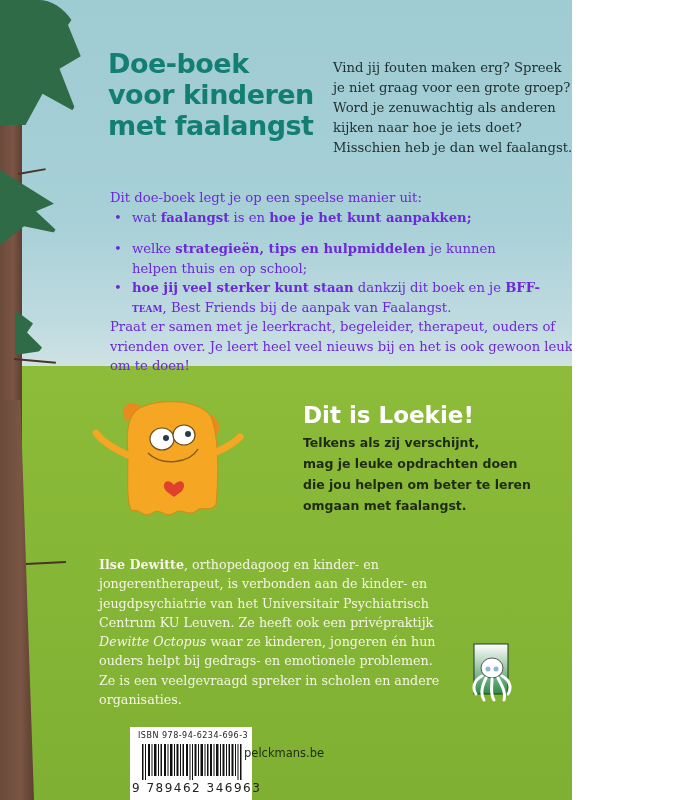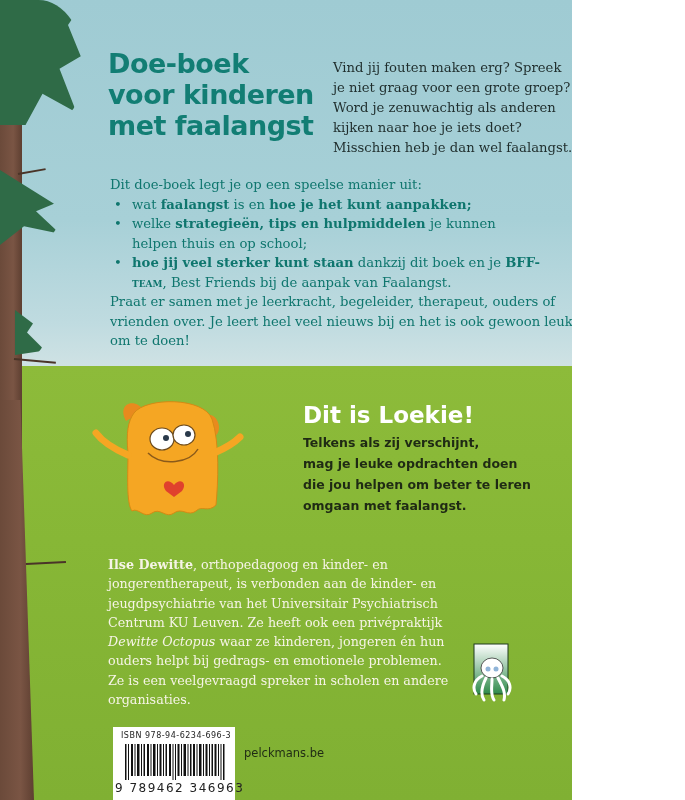--- a/index.html
+++ b/index.html
@@ -15,32 +15,32 @@
            background: linear-gradient(90deg,#6b4a3a,#7a5544 60%,#5e3f31);
            clip-path: polygon(0 0, 60% 0, 100% 100%, 0 100%); }
   .foliage { position:absolute; background:#2f6b47; border-radius: 0 60% 50% 0; }
   .branch { position:absolute; height:2px; background:#4a3428; transform-origin:left center; }
   .spine { position:absolute; left:597px; top:0; width:88px; height:800px;
            background: linear-gradient(180deg,#e3961f 0%, #dd8d17 50%, #cf7b0e 85%, #a85a08 100%); }
   .spine::before { content:""; position:absolute; left:0; top:0; width:3px; height:800px; background:#c98215; }
   .title { position:absolute; left:108px; top:48px; width:210px; color:#127e74;
            font-family:"DejaVu Sans", sans-serif; font-weight:bold; font-size:27px; line-height:31px; letter-spacing:-0.5px; }
   .intro { position:absolute; left:333px; top:58px; width:260px; color:#1f2d2c; font-size:13.2px; line-height:20px; }
-  .body { position:absolute; left:110px; top:175px; width:480px; color:#0f766e; font-size:13.2px; line-height:19.5px; }
+  .body { position:absolute; left:110px; top:188px; width:480px; color:#6d28d9; font-size:13.2px; line-height:19.5px; }
   .body ul { margin:0; padding:0; list-style:none; }
   .body li { position:relative; padding-left:22px; }
   .body li::before { content:"•"; position:absolute; left:4px; top:0; }
   .body b { font-weight:bold; }
   .sc { font-variant:small-caps; font-weight:bold; }
   .loekie-head { position:absolute; left:303px; top:402px; color:#ffffff; font-family:"DejaVu Sans", sans-serif; font-weight:bold; font-size:23px; }
   .loekie-text { position:absolute; left:303px; top:432px; width:260px; color:#1f2a14; font-family:"DejaVu Sans", sans-serif; font-size:12.5px; line-height:21px; font-weight:bold; }
-  .author { position:absolute; left:108px; top:555px; width:345px; color:#f6f4e6; font-size:12.7px; line-height:19.3px; }
+  .author { position:absolute; left:99px; top:555px; width:345px; color:#f6f4e6; font-size:12.7px; line-height:19.3px; }
   .author b { font-weight:bold; }
   .author i { font-style:italic; }
-  .isbn-box { position:absolute; left:113px; top:727px; width:122px; height:73px; background:#ffffff; }
+  .isbn-box { position:absolute; left:130px; top:727px; width:122px; height:73px; background:#ffffff; }
   .isbn-label { position:absolute; left:8px; top:4px; font-family:"DejaVu Sans", sans-serif; font-size:8px; color:#222; letter-spacing:0.5px; white-space:nowrap; }
   .barcode { position:absolute; left:12px; top:17px; width:100px; height:36px; }
   .isbn-digits { position:absolute; left:2px; top:54px; font-family:"DejaVu Sans", sans-serif; font-size:12px; color:#222; letter-spacing:1.5px; white-space:nowrap; }
   .publisher { position:absolute; left:244px; top:746px; color:#1f2a14; font-family:"DejaVu Sans", sans-serif; font-size:11.5px; }
   .monster { position:absolute; left:86px; top:393px; width:160px; height:130px; }
   .octopus-logo { position:absolute; left:470px; top:642px; width:42px; height:60px; }
   .publisher-logo { position:absolute; left:622px; top:718px; width:52px; height:82px; }
 </style>
 </head>
 <body>
@@ -71,21 +71,21 @@
     <div>je niet graag voor een grote groep?</div>
     <div>Word je zenuwachtig als anderen</div>
     <div>kijken naar hoe je iets doet?</div>
     <div>Misschien heb je dan wel faalangst.</div>
   </div>
 
   <div class="body">
     <div>Dit doe-boek legt je op een speelse manier uit:</div>
     <ul>
       <li><span>wat </span><b>faalangst</b><span> is en </span><b>hoe je het kunt aanpakken;</b></li>
-      <li style="width:410px;"><span>welke </span><b>strategieën, tips en hulpmiddelen</b><span> je kunnen helpen thuis en op school;</span></li>
+      <li style="width:410px;margin-top:12px;"><span>welke </span><b>strategieën, tips en hulpmiddelen</b><span> je kunnen helpen thuis en op school;</span></li>
       <li style="width:440px;"><b>hoe jij veel sterker kunt staan</b><span> dankzij dit boek en je </span><span class="sc">BFF-team</span><span>, Best Friends bij de aanpak van Faalangst.</span></li>
     </ul>
     <div style="width:470px;">Praat er samen met je leerkracht, begeleider, therapeut, ouders of vrienden over. Je leert heel veel nieuws bij en het is ook gewoon leuk om te doen!</div>
   </div>
 
   <svg class="monster" viewBox="0 0 160 130">
     <path d="M40 28 C30 10 50 4 58 18 Z" fill="#e88a1e"></path>
     <path d="M118 22 C132 18 138 38 128 44 Z" fill="#e88a1e"></path>
     <path d="M48 20 C60 4 118 4 126 26 C134 50 132 90 130 112 C122 120 116 112 110 118 C102 124 96 114 88 120 C80 126 74 114 66 120 C58 126 52 114 46 118 C40 110 42 80 42 60 C40 40 42 28 48 20 Z" fill="#f5a623" stroke="#d58a14" stroke-width="1"></path>
     <path d="M42 62 C28 56 16 48 10 40" stroke="#f5a623" stroke-width="7" fill="none" stroke-linecap="round"></path>

